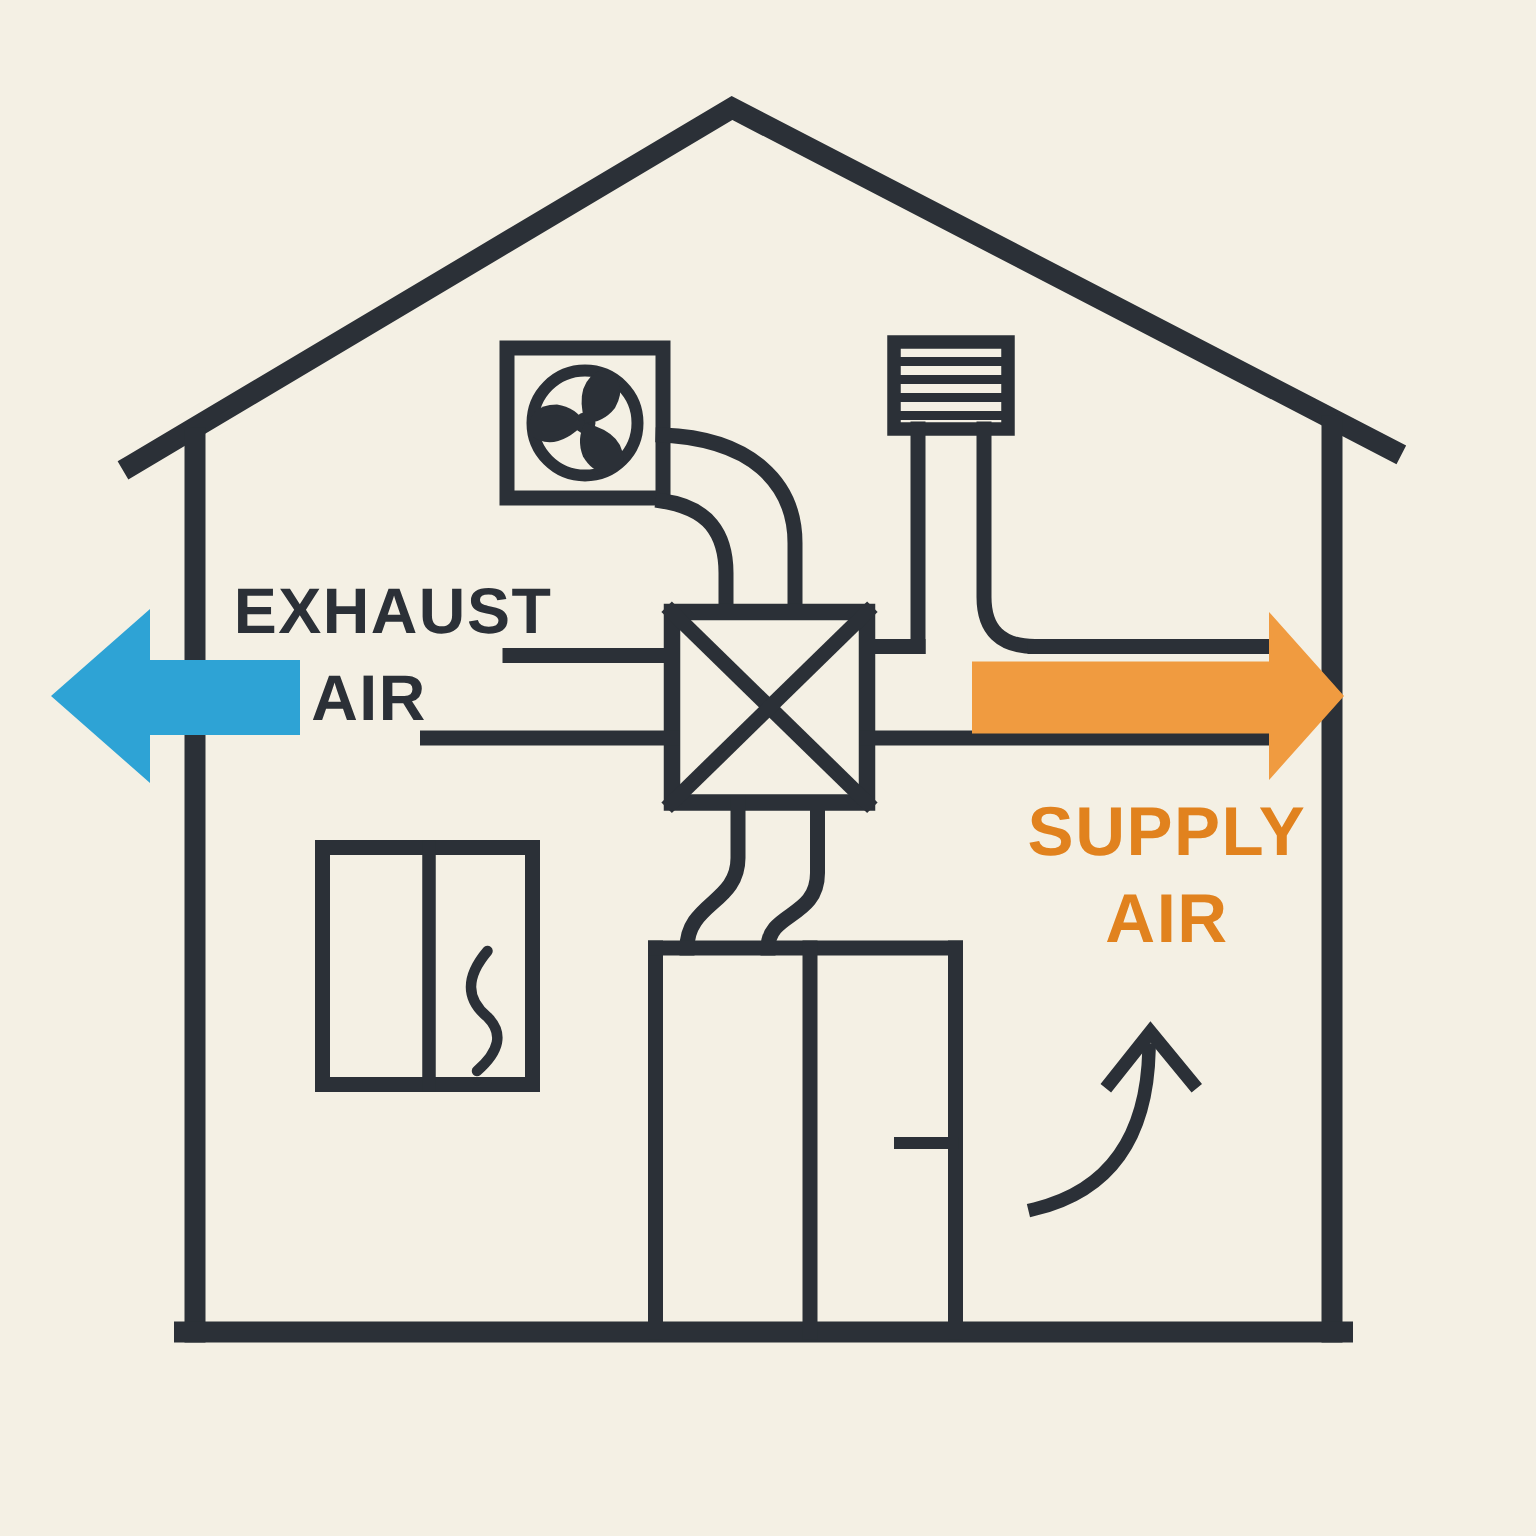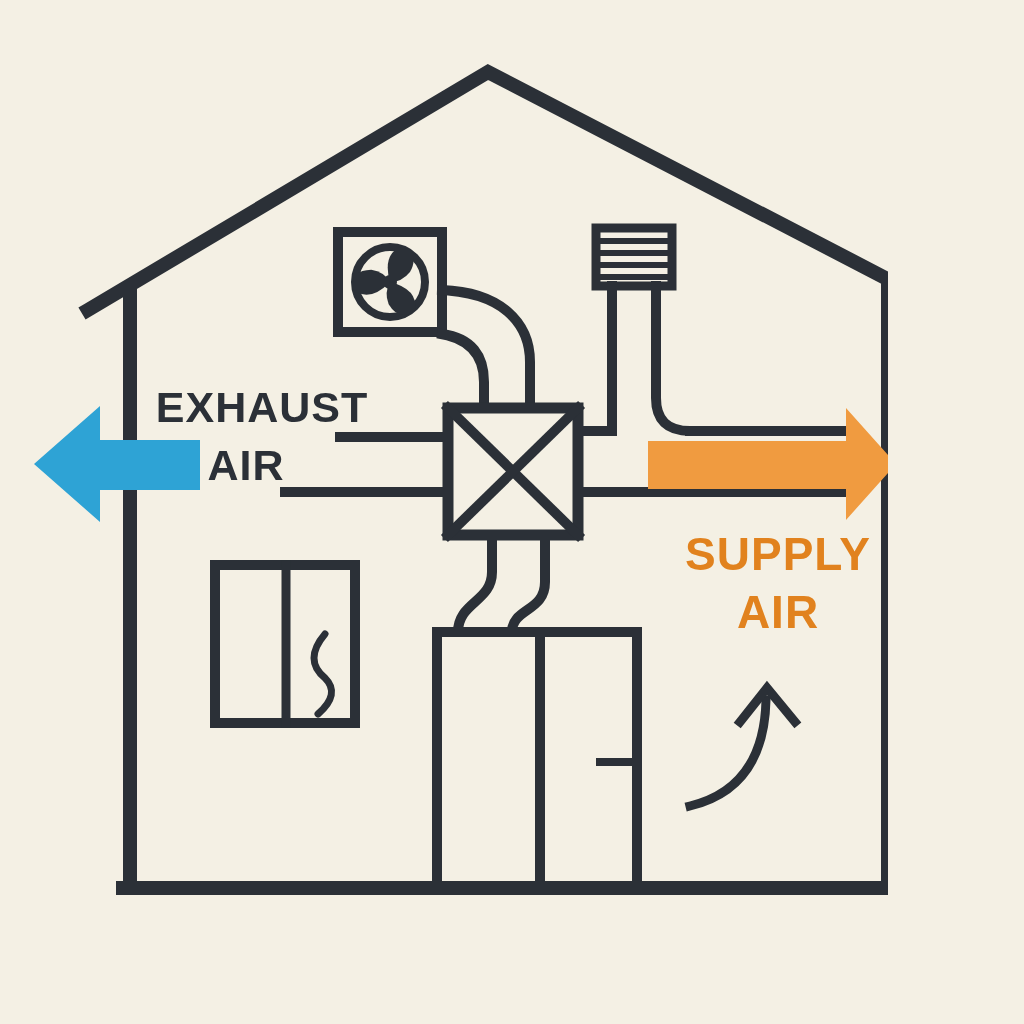--- a/index.html
+++ b/index.html
@@ -1,16 +1,16 @@
 <!DOCTYPE html>
 <html><head>
 <meta charset="utf-8">
 <style>
   html,body{margin:0;padding:0;background:#f4f0e4;}
-  .stage{width:888px;height:1024px;position:relative;overflow:hidden;}
+  .stage{width:1024px;height:1024px;position:relative;overflow:hidden;}
   svg{display:block;}
   text{font-family:"Liberation Sans","DejaVu Sans",sans-serif;font-weight:700;}
   .label-lg{font-size:43px;letter-spacing:1px;}
   .label-xl{font-size:46px;letter-spacing:1px;}
 </style>
 </head>
 <body>
 
 <div class="stage">
 <svg width="1024" height="1024" viewBox="0 0 1024 1024">

